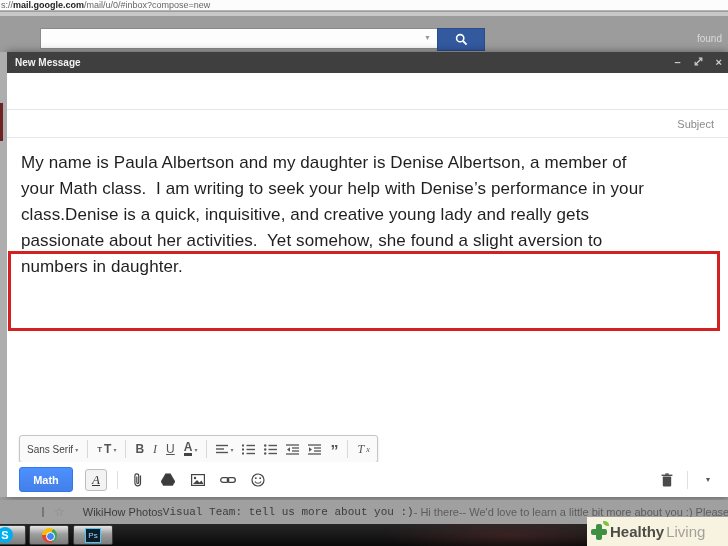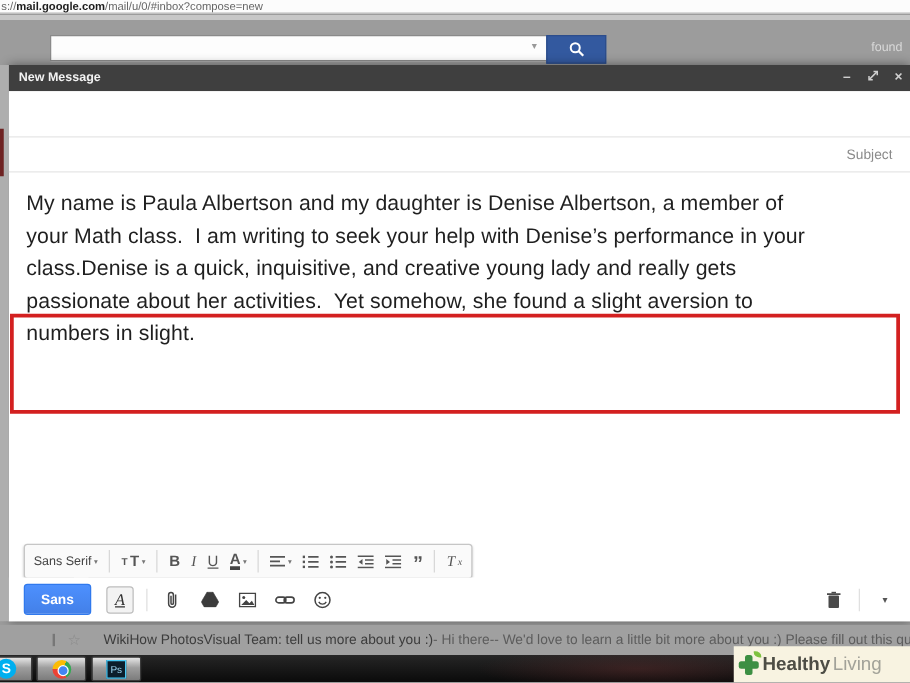--- a/index.html
+++ b/index.html
@@ -56,21 +56,21 @@
   .a-toggle { width:22px; height:22px; border:1px solid #bdbdbd; border-radius:3px; background:#f3f3f3; display:flex; align-items:center; justify-content:center; font-family:"Liberation Serif","DejaVu Serif",serif; font-style:italic; font-size:13px; text-decoration:underline; color:#333; cursor:pointer; margin-left:2px; }
   .sr-sep { width:1px; height:18px; background:#e0e0e0; }
   .sr-icon { display:flex; align-items:center; justify-content:center; width:20px; height:22px; cursor:pointer; }
   .sr-right { position:absolute; right:10px; top:410px; height:35px; display:flex; align-items:center; gap:10px; }
 
   
   .inbox-row { position:absolute; top:500px; left:0; width:728px; height:24px; background:#a0a0a0; display:flex; align-items:center; font-size:11px; color:#4a4a4a; overflow:hidden; white-space:nowrap; }
   .cb { width:10px; height:10px; border:1px solid #777; background:#b5b5b5; margin-left:42px; }
   .star { margin-left:10px; color:#8a8a8a; font-size:12px; }
   .sender { margin-left:18px; width:122px; color:#3c3c3c; }
-  .ir-subj { color:#3c3c3c; }
+  .ir-subj { color:#3c3c3c;font-family:Liberation Mono, monospace; }
   .ir-snip { color:#5c5c5c; }
 
   
   .taskbar { position:absolute; top:524px; left:0; width:728px; height:22px; background:linear-gradient(#262626,#0a0a0a); overflow:hidden; }
   .taskbar .glow { position:absolute; left:380px; top:-6px; width:260px; height:34px; background:radial-gradient(ellipse at center,rgba(120,50,50,.35),rgba(0,0,0,0) 70%); }
   .task-btn { position:absolute; top:1px; height:20px; width:40px; background:linear-gradient(#e8e8e8,#9e9e9e 45%,#7c7c7c); border:1px solid #3a3a3a; border-radius:2px; display:flex; align-items:center; justify-content:center; cursor:pointer; }
   .skype-c { width:16px; height:16px; border-radius:50%; background:#00aff0; color:#fff; font-size:11px; font-weight:bold; display:flex; align-items:center; justify-content:center; }
   .chrome-c { width:15px; height:15px; border-radius:50%; background:conic-gradient(from 150deg,#ea4335 0 120deg,#fbbc05 120deg 240deg,#34a853 240deg 360deg); position:relative; }
   .chrome-c::after { content:""; position:absolute; left:4px; top:4px; width:7px; height:7px; border-radius:50%; background:#4285f4; border:1.5px solid #fff; }
   .ps-c { width:16px; height:15px; background:#0b1d2b; border:1px solid #49c9f5; color:#9fd8f5; font-size:8px; font-weight:normal; display:flex; align-items:center; justify-content:center; }
@@ -126,21 +126,21 @@
 
   <input class="recipients" style="">
   <input class="subject" placeholder="Subject" style="">
 
   <div class="c-body">
     <div class="body-line"></div>
     <div class="body-line">My name is Paula Albertson and my daughter is Denise Albertson, a member of</div>
     <div class="body-line">your Math class.  I am writing to seek your help with Denise’s performance in your</div>
     <div class="body-line">class.Denise is a quick, inquisitive, and creative young lady and really gets</div>
     <div class="body-line">passionate about her activities.  Yet somehow, she found a slight aversion to</div>
-    <div class="body-line">numbers in slight.</div>
+    <div class="body-line">numbers in daughter.</div>
   </div>
 
   <div class="annotation"></div>
 
   <div class="fmt-toolbar">
     <span class="fmt-item">
         <span class="ff-label">Sans Serif</span>
         <span class="caret">▾</span>
       </span>
     <span class="sep"></span>
@@ -217,21 +217,21 @@
     <span class="fmt-item quote-g">”</span>
     <span class="sep"></span>
     <span class="fmt-item tx">
         <span>T</span>
         <sub>x</sub>
       </span>
   </div>
   <div class="tail"></div>
 
   <div class="send-row">
-    <div class="send-btn">Sans</div>
+    <div class="send-btn">Math</div>
     <div class="a-toggle">A</div>
     <span class="sr-sep"></span>
     <span class="sr-icon">
         <span class="tb-svg">
           <svg width="10" height="16" viewBox="0 0 10 16">
             <path d="M7.5 3.5 V11 a2.8 2.8 0 0 1-5.6 0 V3.8 a1.9 1.9 0 0 1 3.8 0 V10.5 a0.95 0.95 0 0 1-1.9 0 V4.5" fill="none" stroke="#444" stroke-width="1.2"></path>
           </svg>
         </span>
       </span>
     <span class="sr-icon">

